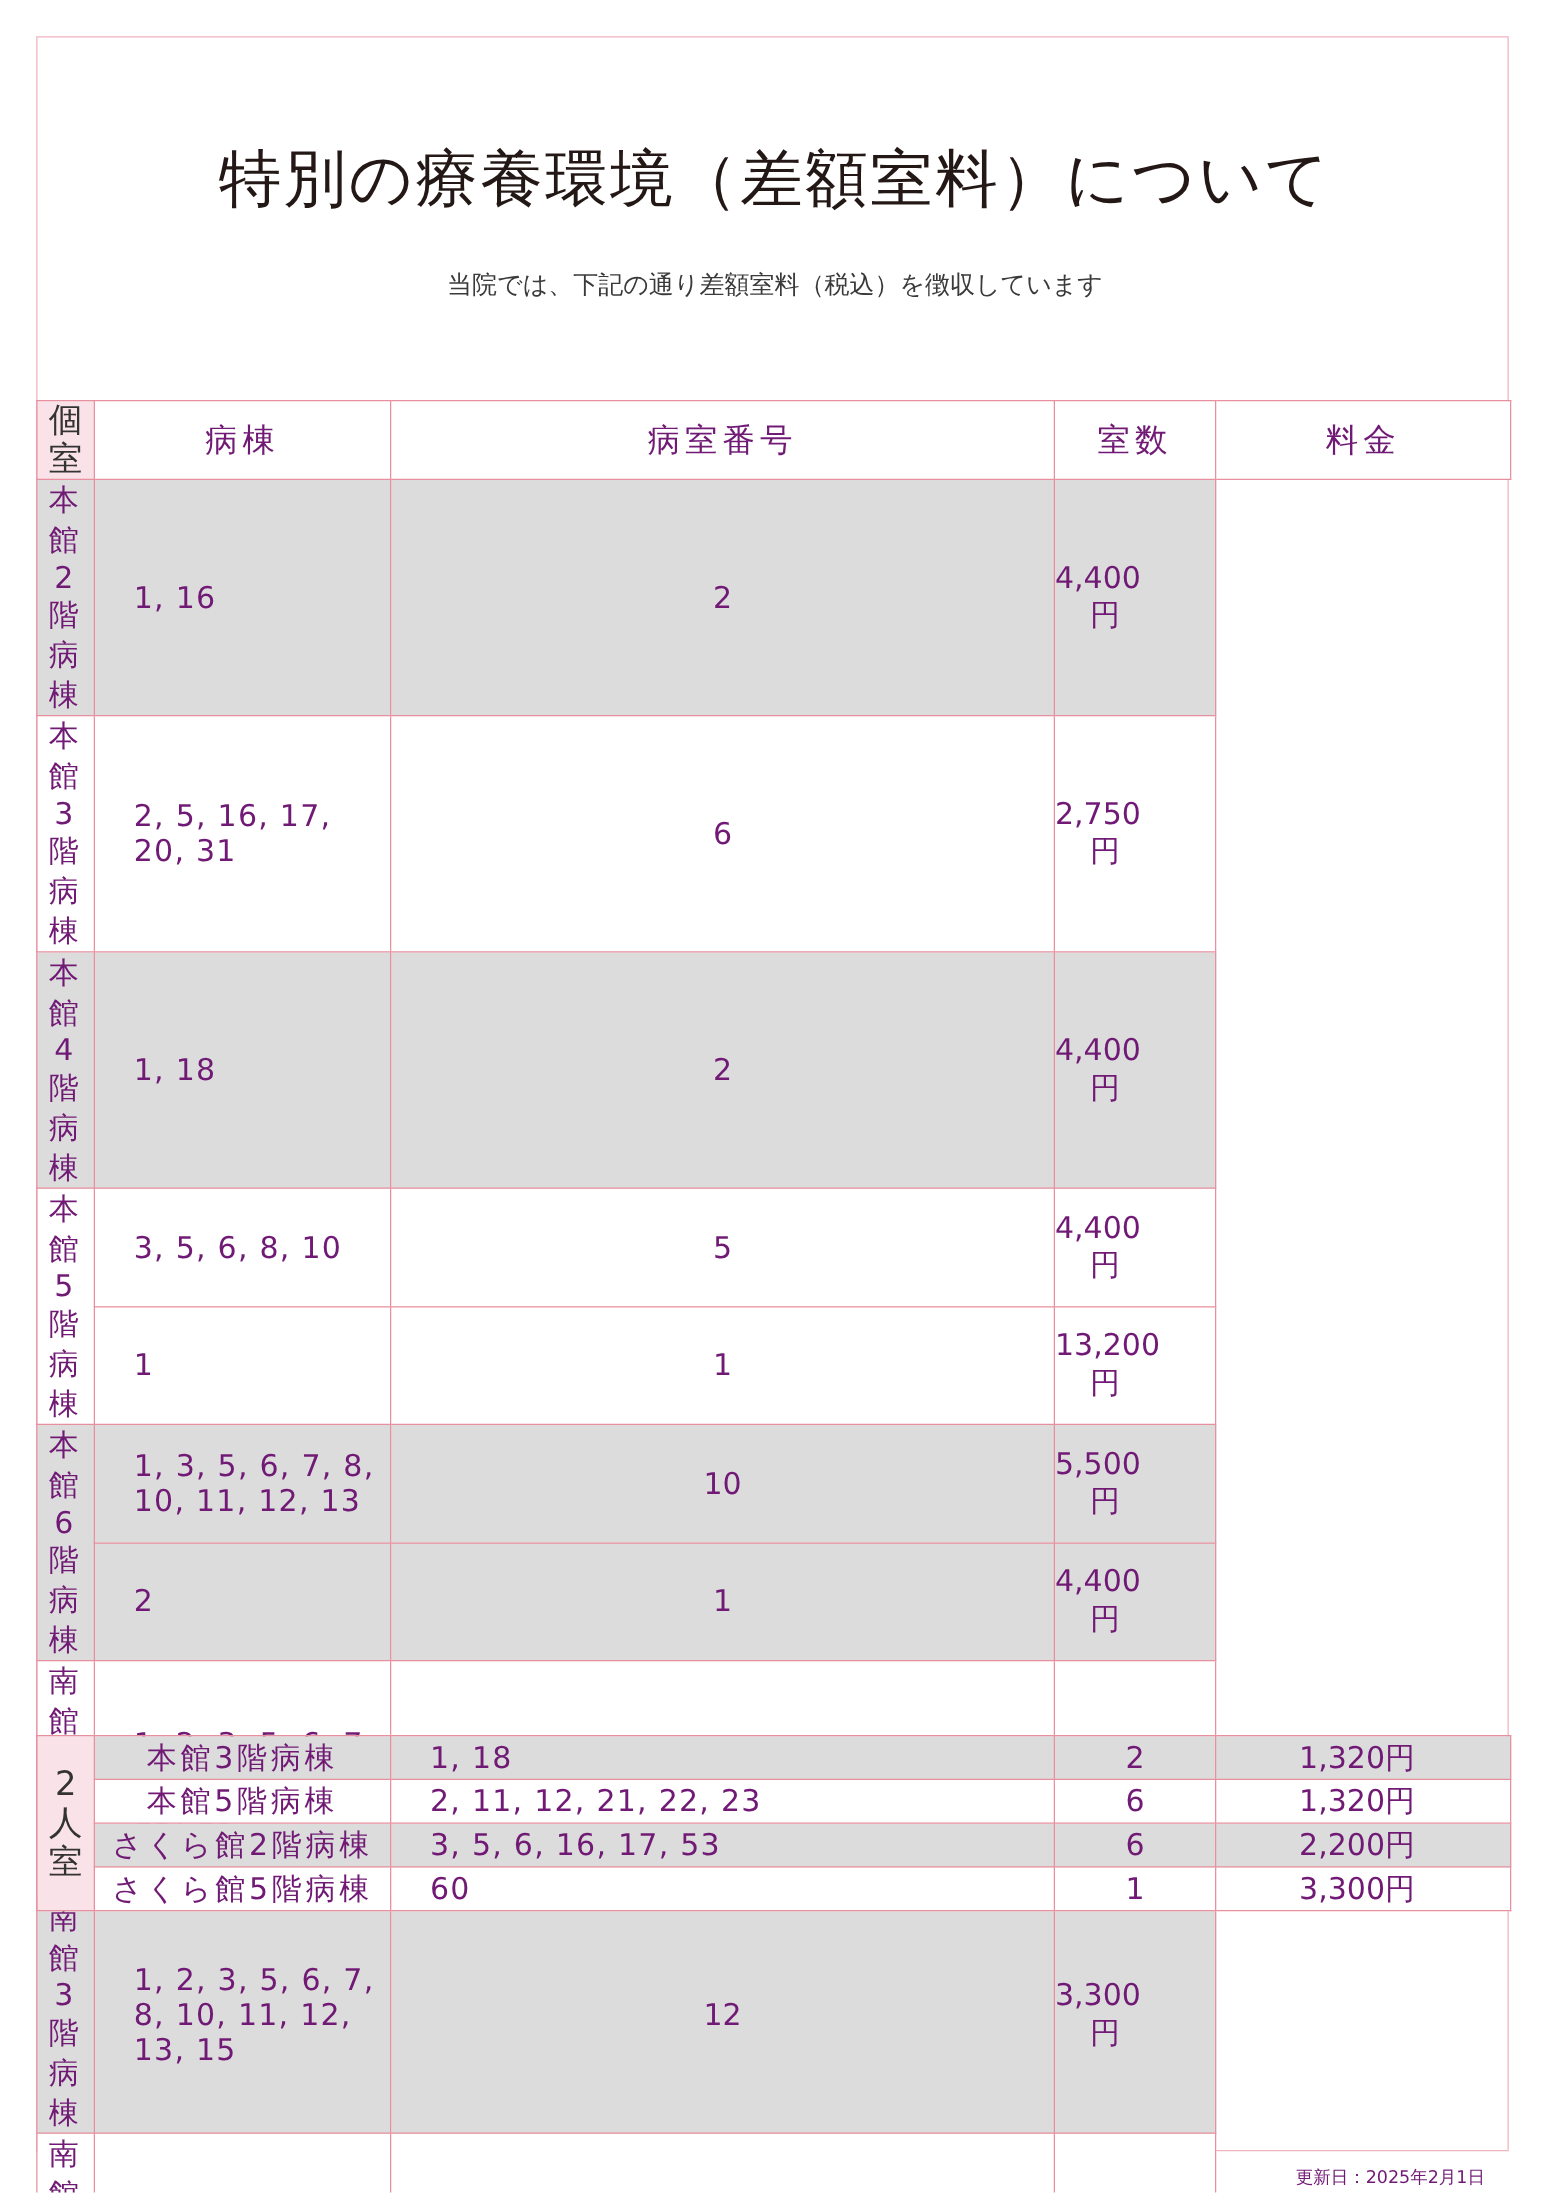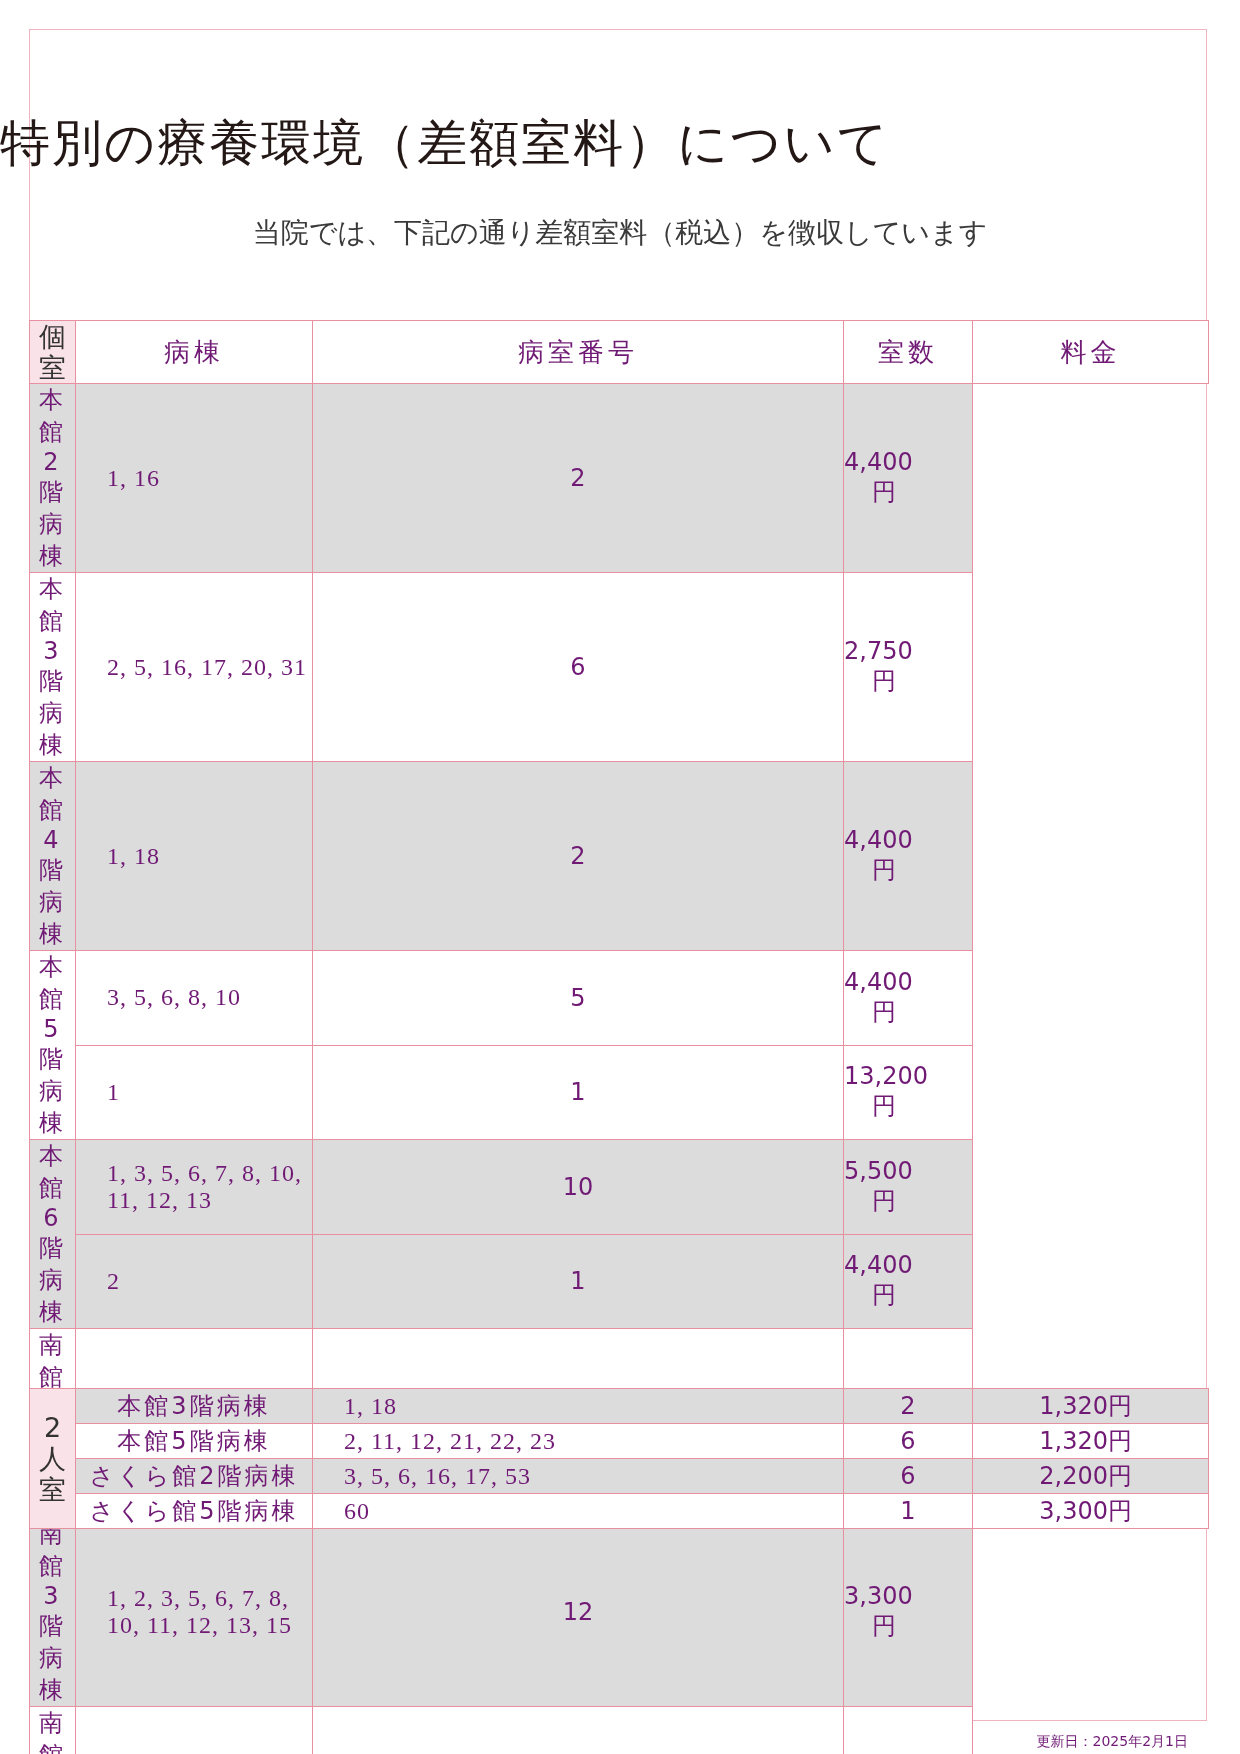--- a/index.html
+++ b/index.html
@@ -1,25 +1,25 @@
 <!DOCTYPE html>
 <html><head>
 <meta charset="utf-8">
 <style>
   html, body { margin:0; padding:0; background:#ffffff; }
   body { width:1240px; height:1754px; position:relative; font-family:"DejaVu Sans", "Liberation Sans", sans-serif; color:#2a2a2a; }
   .frame { position:absolute; left:29px; top:29px; width:1178px; height:1692px; border:1px solid #f0b4c0; box-sizing:border-box; }
-  .title { position:absolute; left:0; right:0; top:110px; font-size:50px; font-weight:300; letter-spacing:2px; color:#231815; }
-  .subtitle { position:absolute; left:0; right:0; top:214px; text-align:center; font-size:28px; color:#3a3a3a; }
+  .title { position:absolute; left:0; right:0; top:110px; text-align:center; font-size:50px; font-weight:300; letter-spacing:2px; color:#231815; }
+  .subtitle { position:absolute; left:0; right:0; top:214px; text-align:center; font-size:20px; color:#3a3a3a; }
   table { position:absolute; left:29px; width:1179px; border-collapse:collapse; table-layout:fixed; }
   td, th { border:1px solid #e8909f; padding:0; font-weight:normal; font-size:24px; color:#701a75; box-sizing:border-box; }
   th { height:47px; font-size:26px; letter-spacing:4px; background:#fff; }
   td.label { background:#f9e2e8; border-color:#e8909f; text-align:center; vertical-align:middle; font-size:27px; line-height:1.15; color:#333; }
   td.ward { text-align:center; letter-spacing:3px; }
-  td.rooms { text-align:left; padding-left:31px; letter-spacing:1px;font-family:Liberation Serif, serif; }
+  td.rooms { text-align:left; padding-left:31px; letter-spacing:1px; }
   td.count { text-align:center; }
   td.price { text-align:right; padding-right:76px; }
   tr.g td:not(.label) { background:#dcdcdc; }
   tr.w td:not(.label) { background:#ffffff; }
   .r35 td { height:35px; }
   .updated { position:absolute; right:52px; top:1733px; font-size:14px; color:#701a75; }
   .vlabel span { display:block; }
 </style>
 </head>
 <body>

